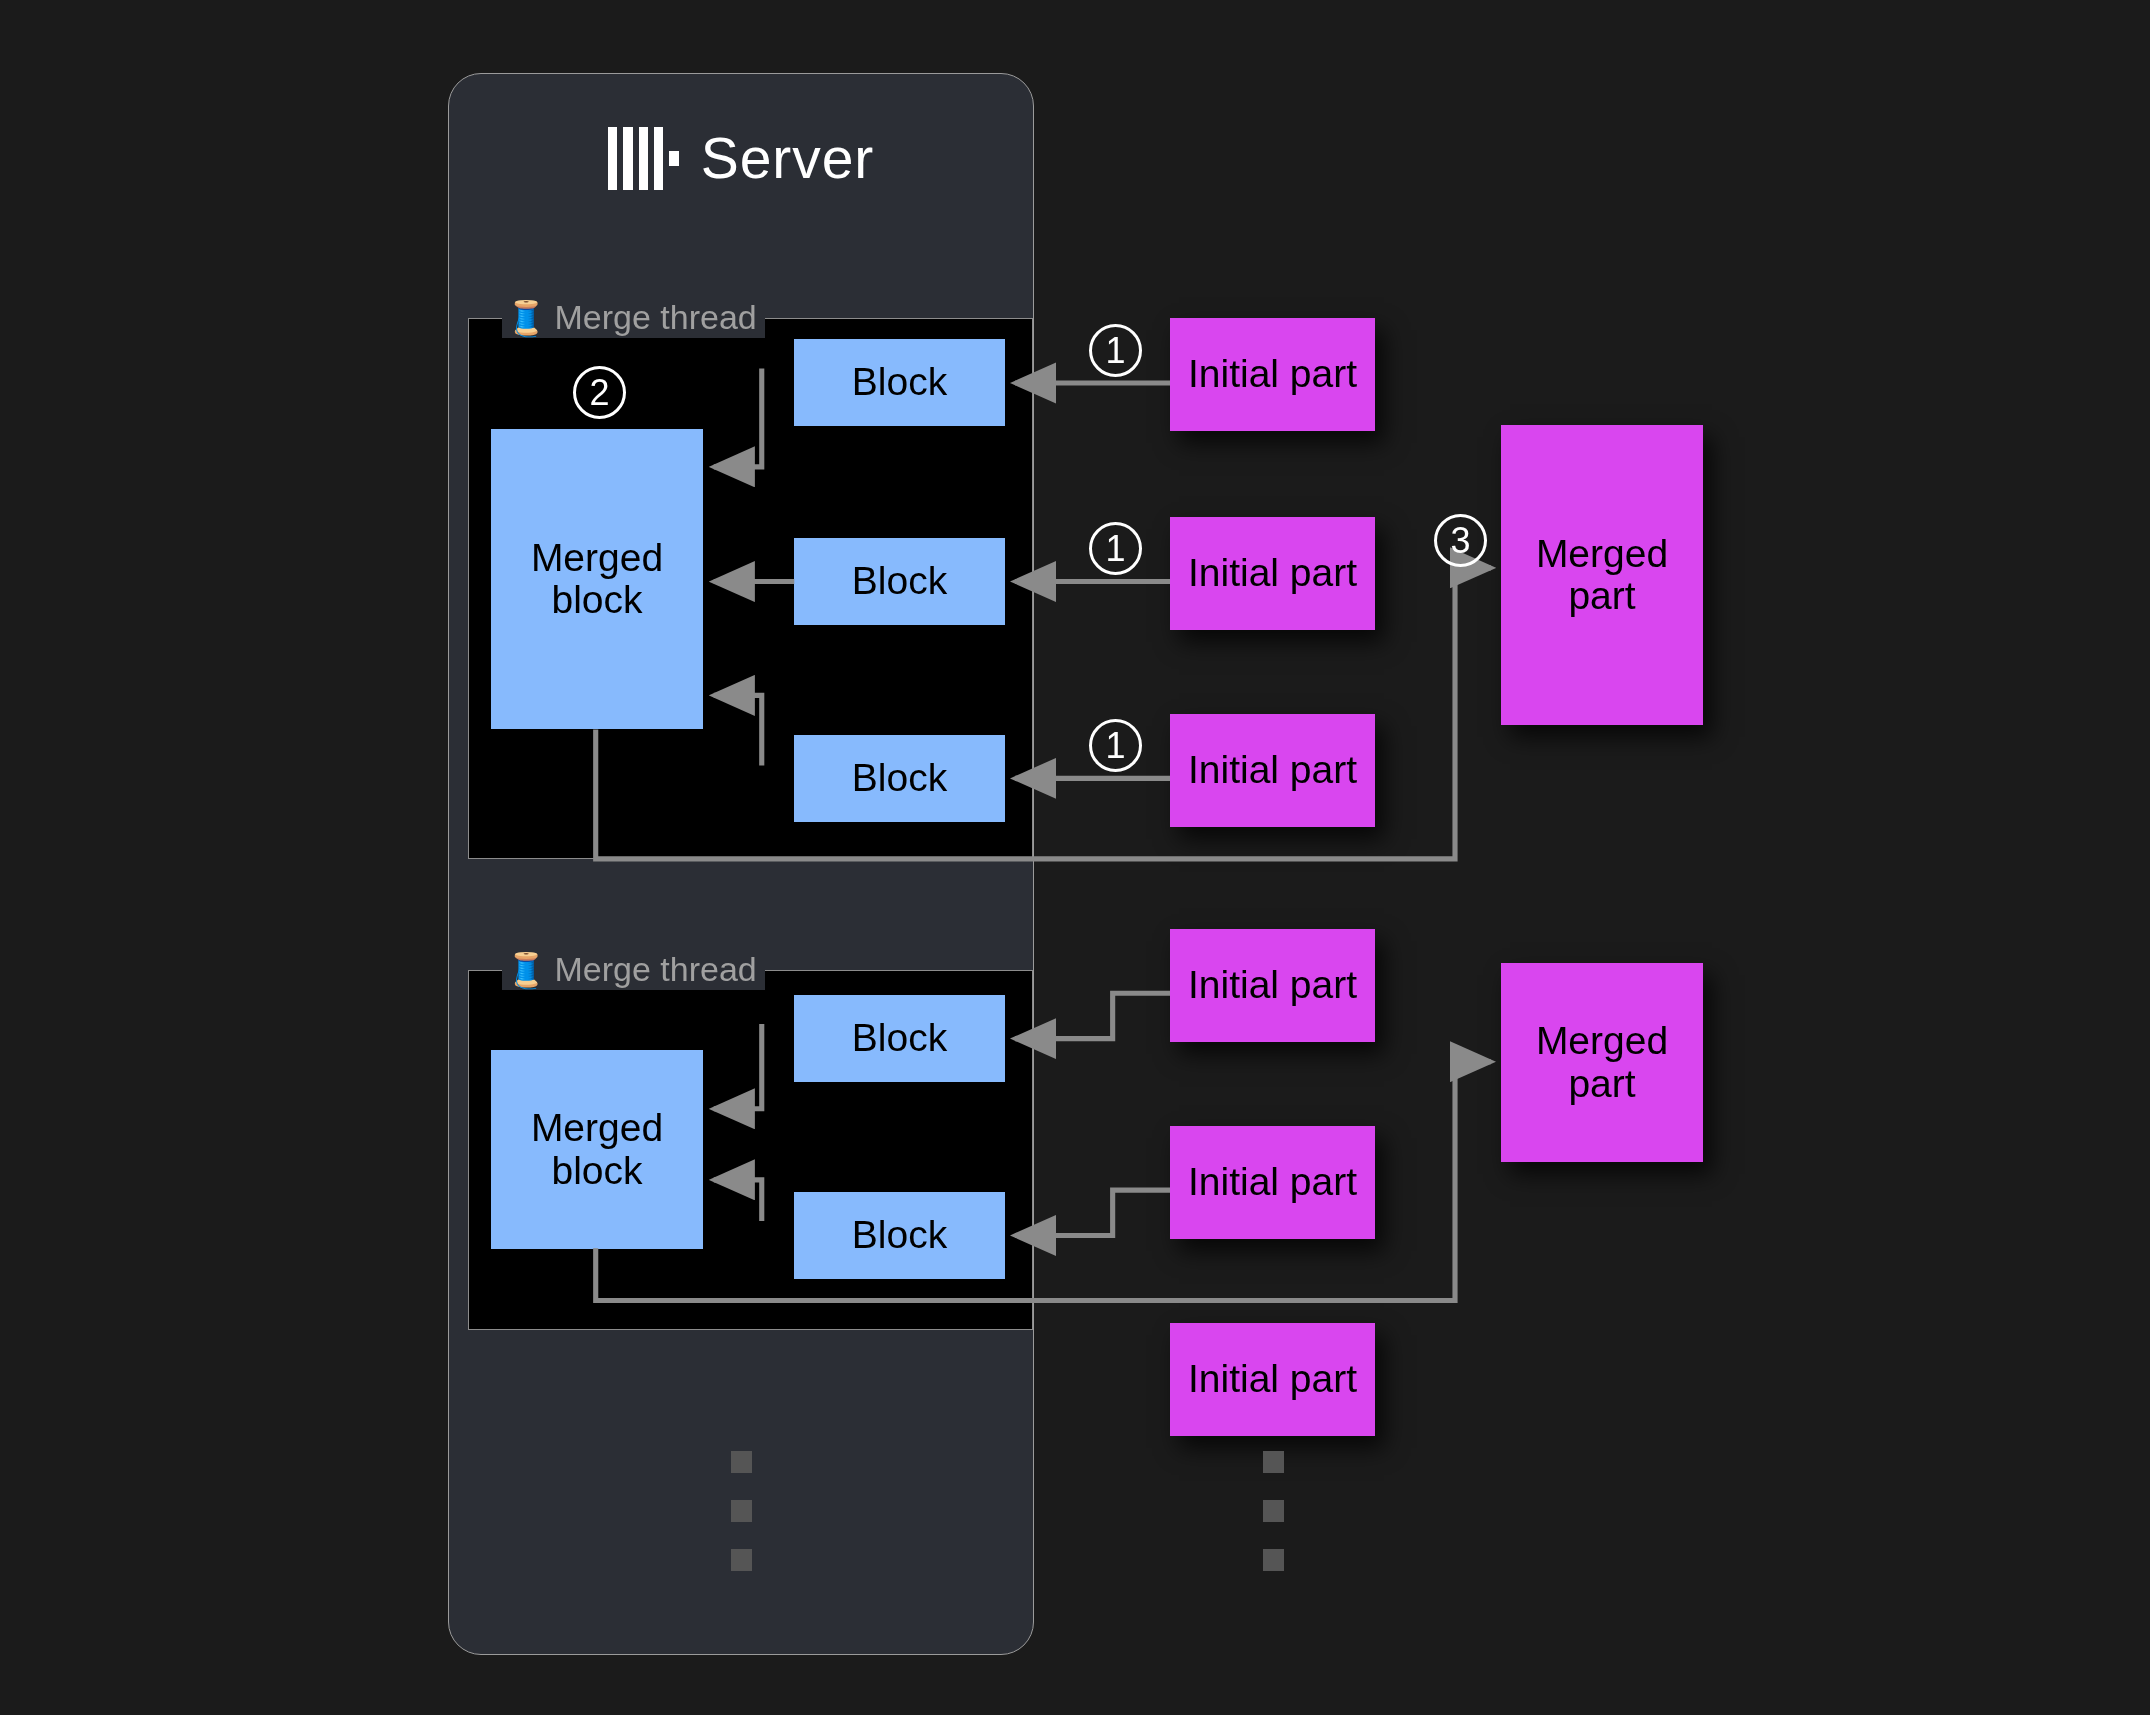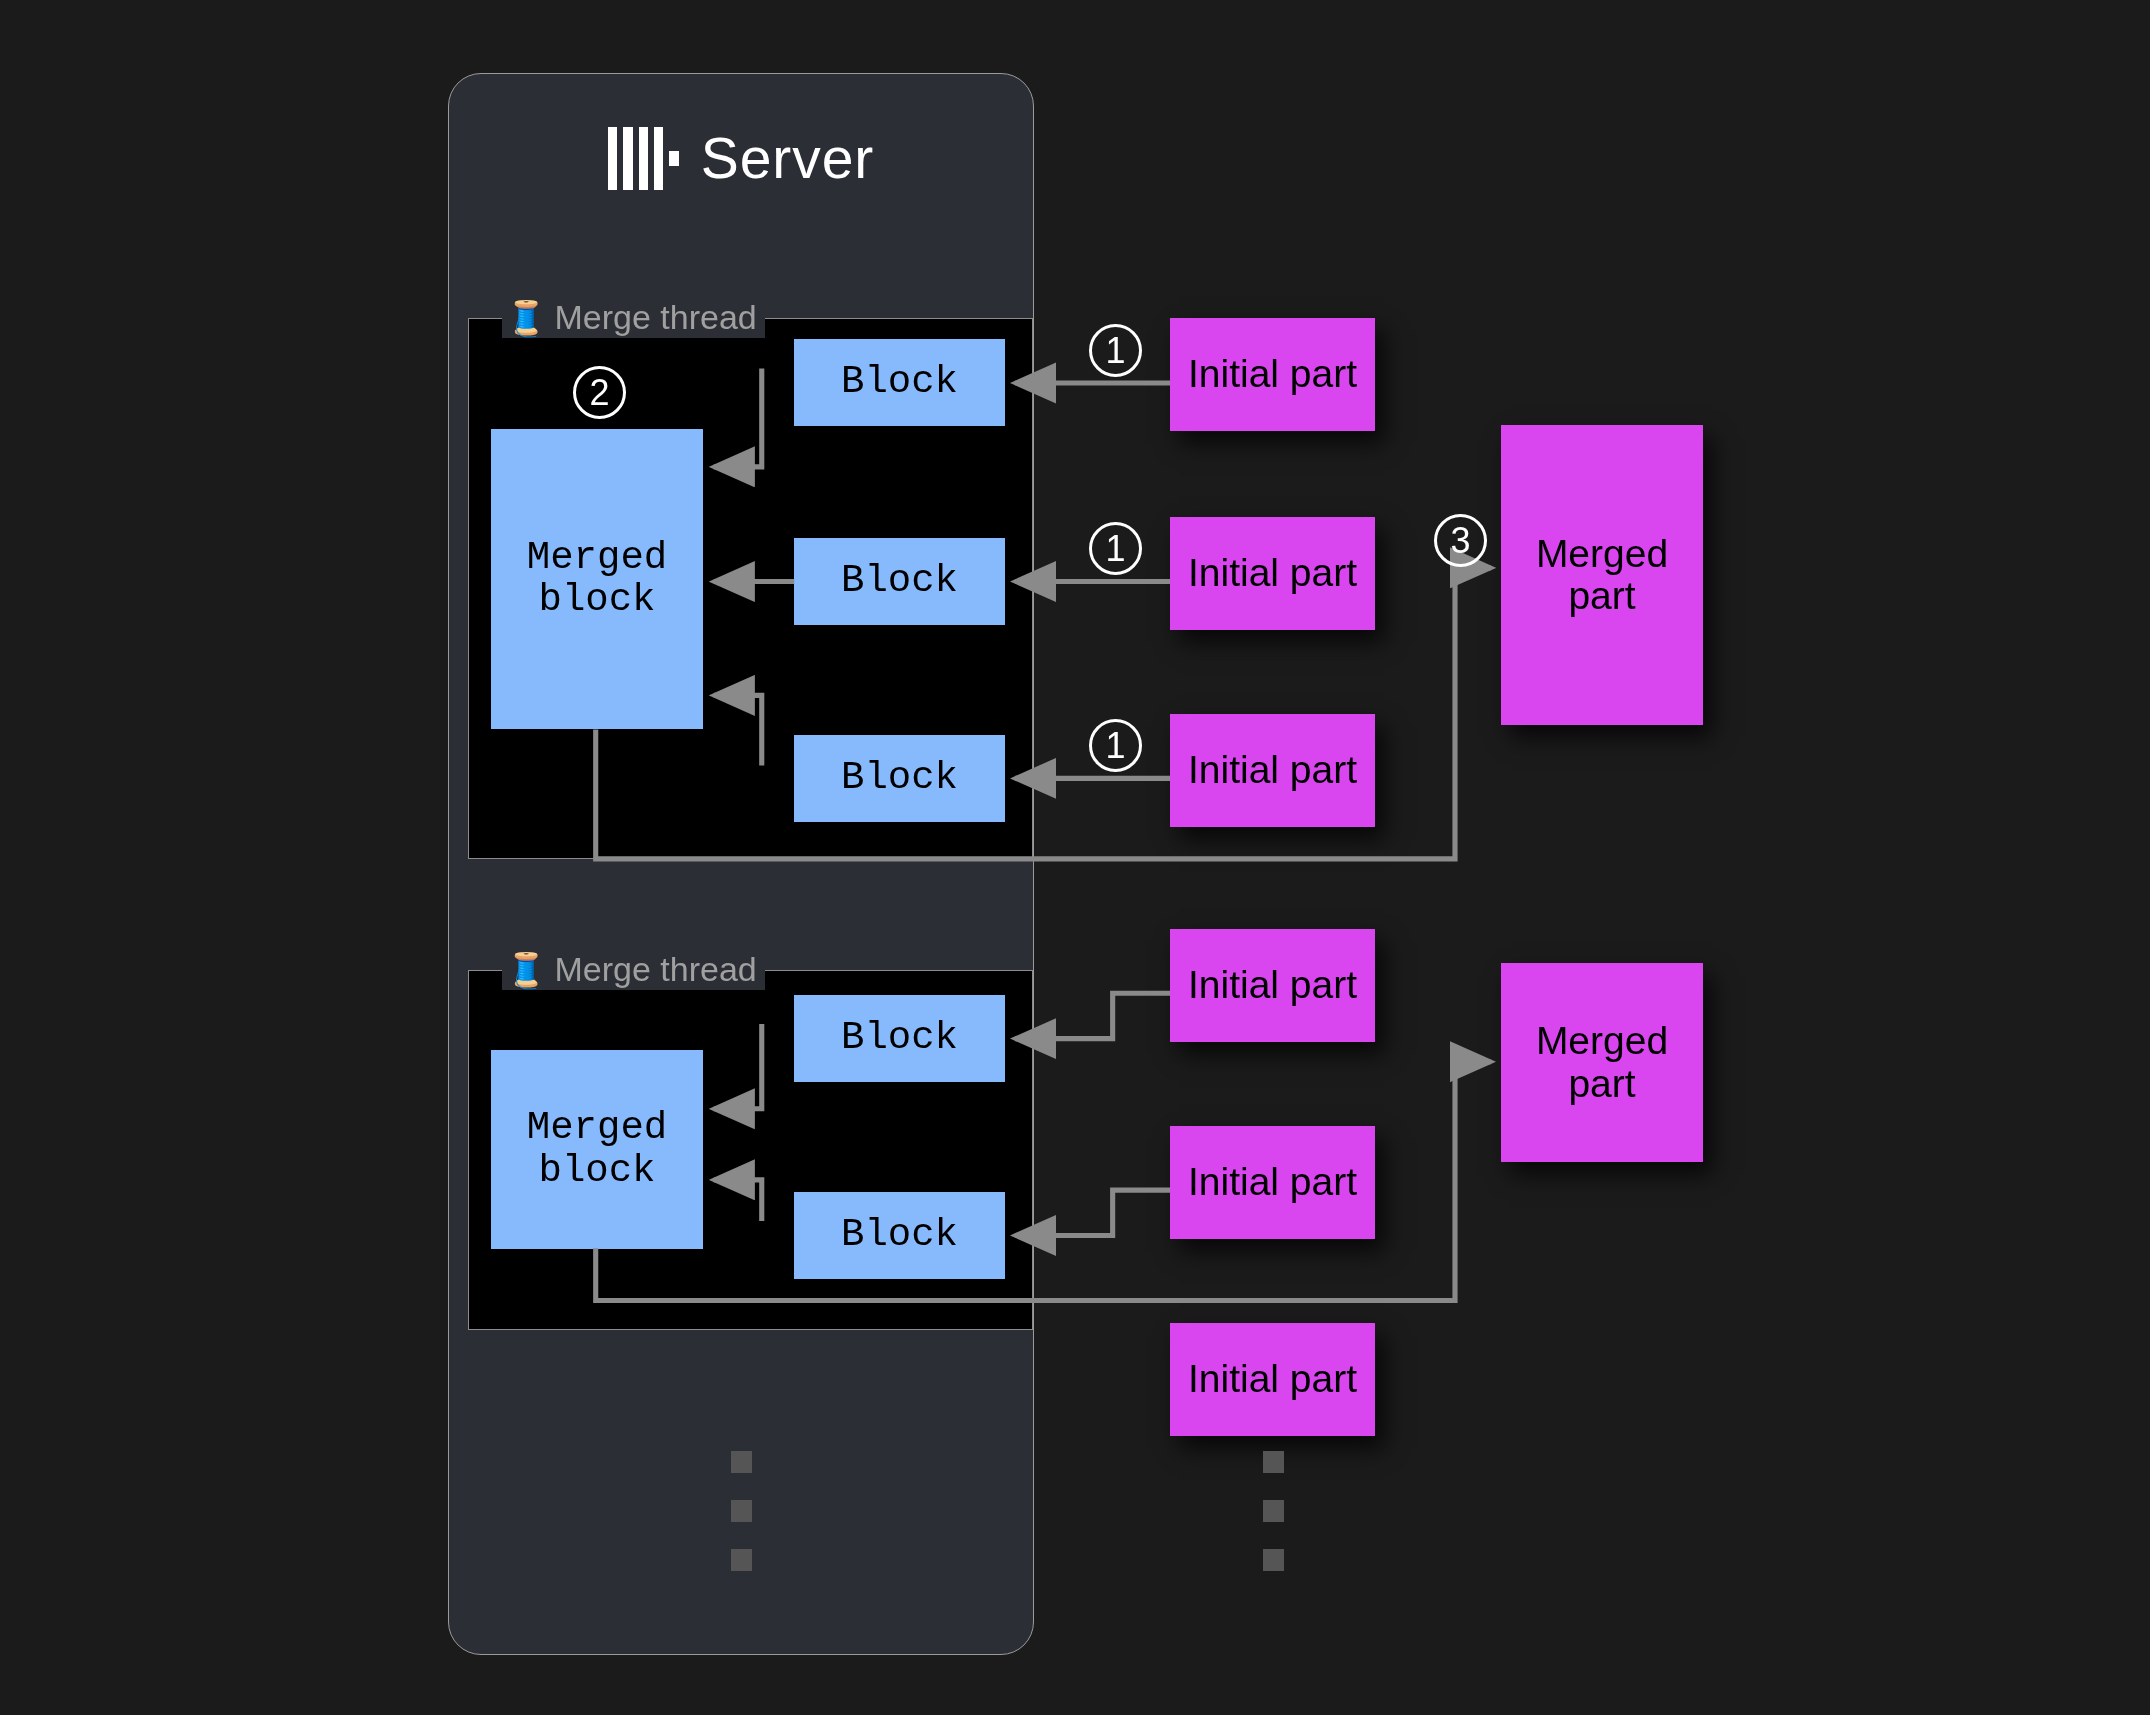--- a/index.html
+++ b/index.html
@@ -52,21 +52,21 @@
   
   .box{
     position:absolute;
     display:flex;align-items:center;justify-content:center;
     text-align:center;
     color:#000000;
     line-height:1.08;
     box-sizing:border-box;
     z-index:4;
   }
-  .box.blue{background:#87bafd;font-size:39px;font-family:Liberation Mono, monospace;}
+  .box.blue{background:#87bafd;font-size:39px;}
   .box.yellow{background:#d946ef;font-size:39px;
     box-shadow:8.6px 12px 22px rgba(0,0,0,.75);}
 
   
   .step{
     position:absolute;
     width:53px;height:53px;
     border:3.4px solid #ffffff;
     border-radius:50%;
     color:#ffffff;font-size:36px;

